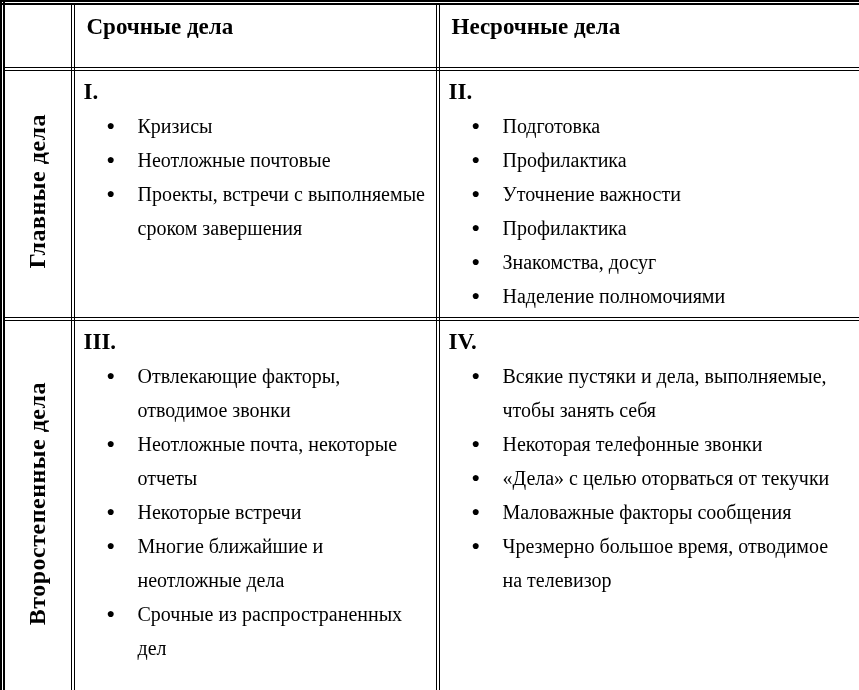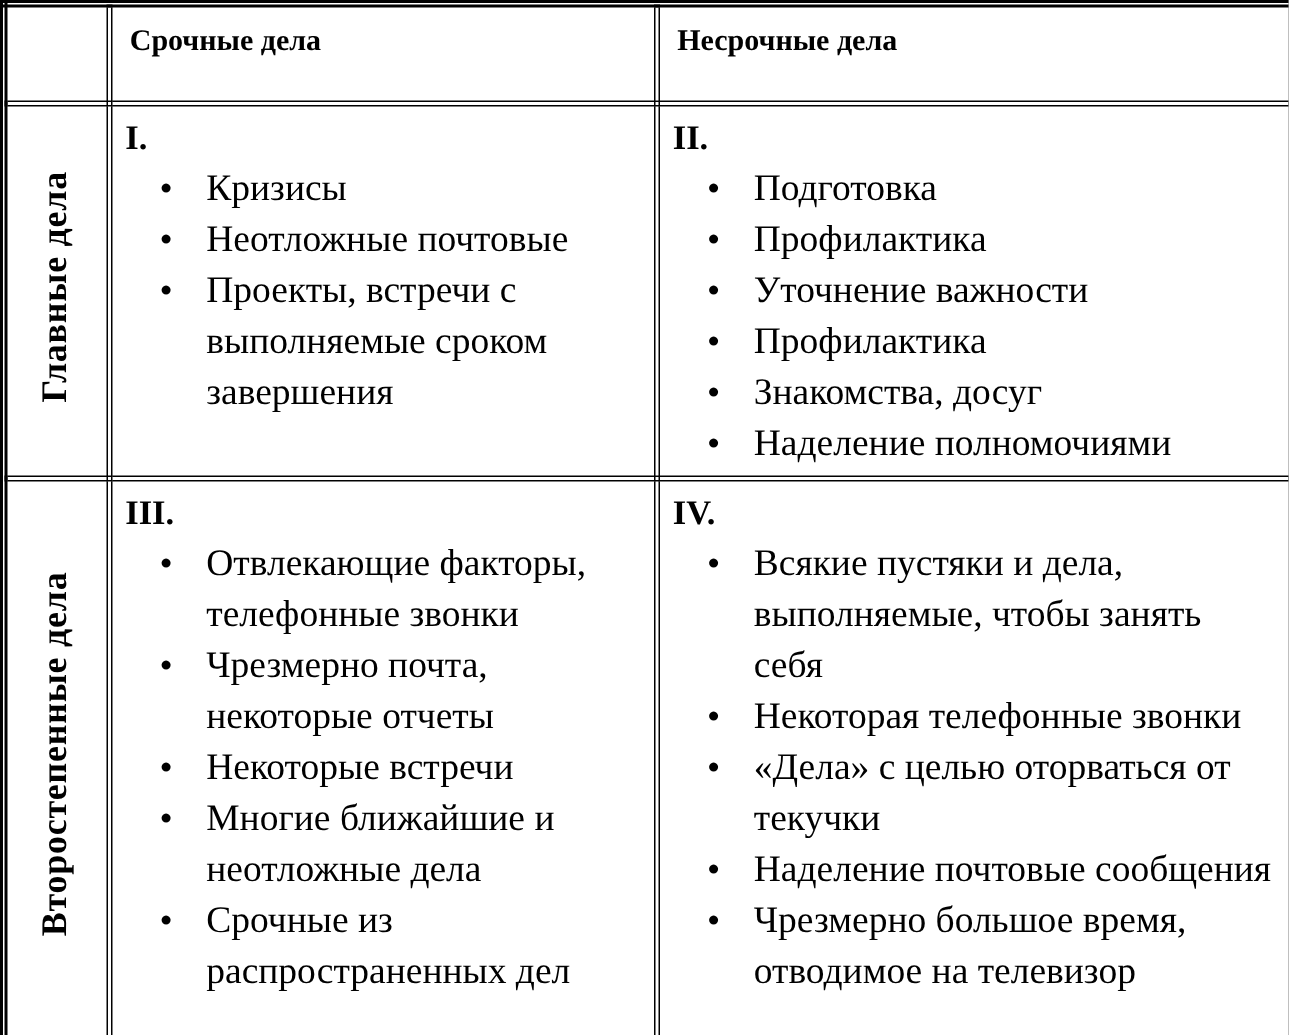--- a/index.html
+++ b/index.html
@@ -28,21 +28,21 @@
   col.c-noturgent { width: 424px; }
 
   tr.r-header { height: 66px; }
   tr.r-main   { height: 250px; }
   tr.r-minor  { height: 374px; }
 
   th.colhead {
     vertical-align: top;
     text-align: left;
     font-weight: bold;
-    font-size: 20px;
+    font-size: 23px;
     line-height: 30px;
     padding: 7px 10px 0 12px;
   }
 
   td.corner { }
 
   th.rowhead {
     vertical-align: middle;
     text-align: center;
     padding: 0;
@@ -70,21 +70,21 @@
     padding-left: 2px;
   }
   ul.qlist {
     list-style: none;
     margin: 0;
     padding: 0;
   }
   ul.qlist li {
     position: relative;
     padding-left: 56px;
-    font-size: 25px;
+    font-size: 20px;
     line-height: 34px;
   }
   ul.qlist li::before {
     content: "\25CF";
     position: absolute;
     left: 25px;
     top: 0;
     font-size: 14px;
     line-height: 34px;
   }
@@ -128,32 +128,32 @@
           </ul>
       </td>
     </tr>
     <tr class="r-minor">
       <th class="rowhead">
         <span class="vtext">Второстепенные дела</span>
       </th>
       <td class="quad">
         <div class="qlabel">III.</div>
         <ul class="qlist">
-            <li>Отвлекающие факторы, телефонные звонки</li>
-            <li>Чрезмерно почта, некоторые отчеты</li>
+            <li>Отвлекающие факторы, отводимое звонки</li>
+            <li>Неотложные почта, некоторые отчеты</li>
             <li>Некоторые встречи</li>
             <li>Многие ближайшие и неотложные дела</li>
             <li>Срочные из распространенных дел</li>
           </ul>
       </td>
       <td class="quad">
         <div class="qlabel">IV.</div>
         <ul class="qlist">
             <li>Всякие пустяки и дела, выполняемые, чтобы занять себя</li>
             <li>Некоторая телефонные звонки</li>
             <li>«Дела» с целью оторваться от текучки</li>
-            <li>Наделение почтовые сообщения</li>
+            <li>Маловажные факторы сообщения</li>
             <li>Чрезмерно большое время, отводимое на телевизор</li>
           </ul>
       </td>
     </tr>
   </tbody>
 </table>
 
 </body></html>

